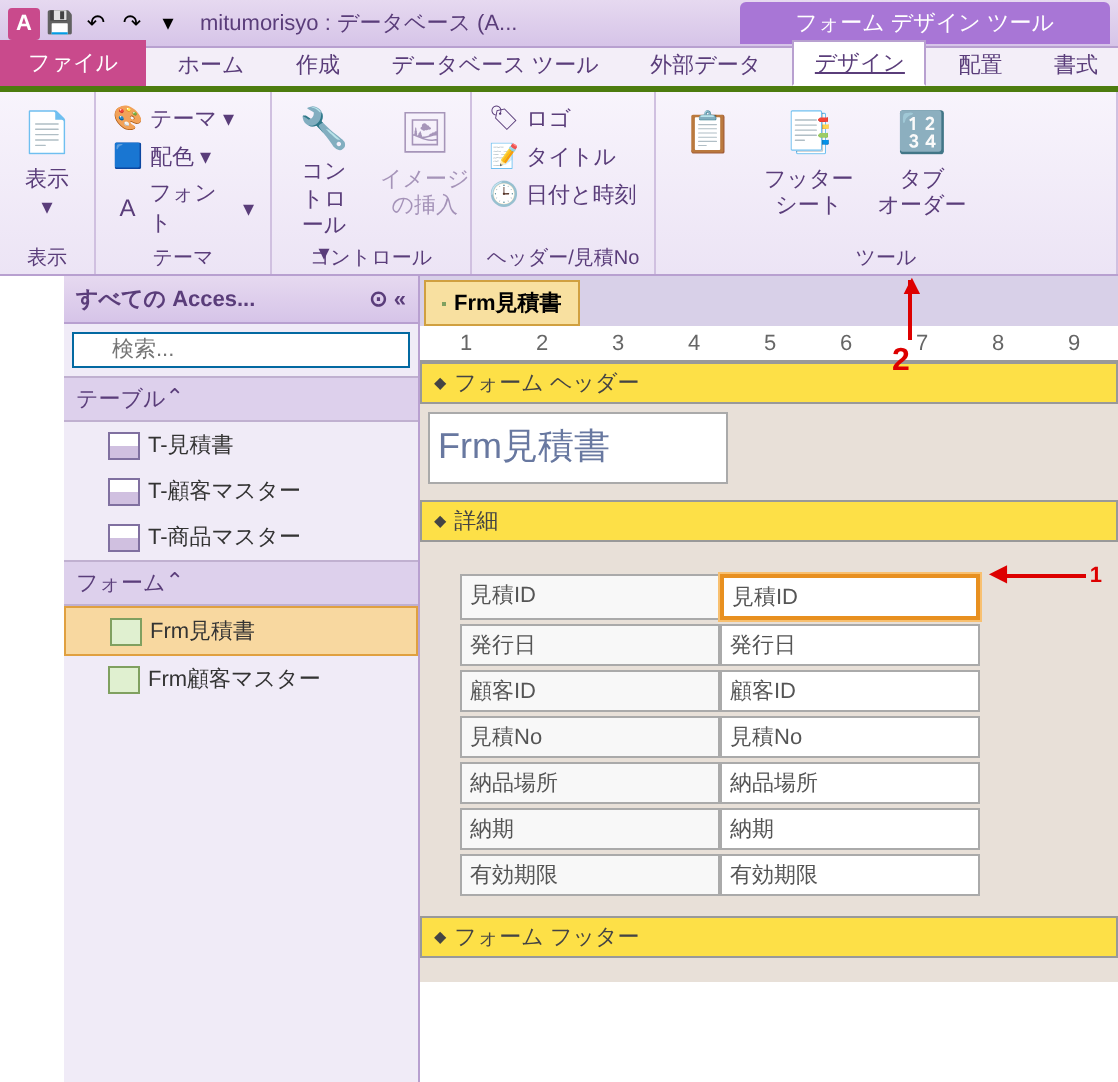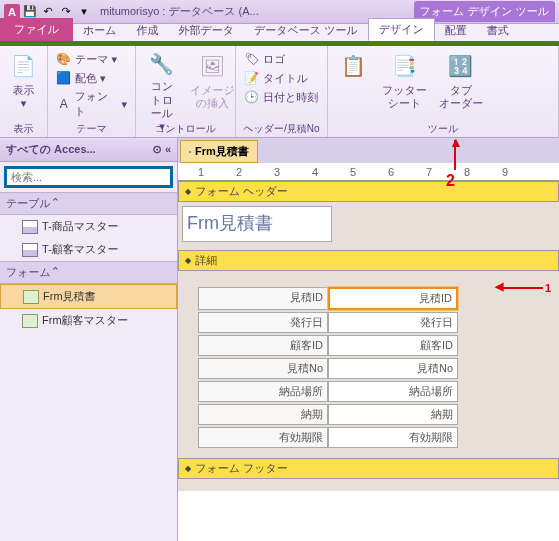--- a/index.html
+++ b/index.html
@@ -3,64 +3,64 @@
 <meta charset="utf-8">
 <style>
 * { box-sizing: border-box; margin: 0; padding: 0; font-family: "Meiryo UI", "Yu Gothic UI", sans-serif; font-size: 11px; }
 body { background: #fff; width: 559px; height: 541px; overflow: hidden; position: relative; }
 
 
 .titlebar { height: 24px; background: linear-gradient(#e6d9f0, #d6c4e8); display: flex; align-items: center; padding: 0 4px; border-bottom: 1px solid #b8a0d0; }
 .titlebar .qat { display: flex; gap: 2px; align-items: center; }
 .titlebar .qat span { width: 16px; height: 16px; display: inline-flex; align-items: center; justify-content: center; }
 .titlebar .title { margin-left: 8px; color: #5a3d7a; }
-.titlebar .tooltab { margin-left: auto; background: #a876d6; color: #fff; padding: 3px 6px; border-radius: 3px 3px 0 0; }
-
-
-.tabs { height: 22px; background: #f3eef8; display: flex; align-items: flex-end; border-bottom: 5px solid #4d7c0f; }
+.titlebar .tooltab { margin-left: auto; background: #a876d6; color: #fff; padding: 3px 28px; border-radius: 3px 3px 0 0; }
+
+
+.tabs { height: 22px; background: #f3eef8; display: flex; align-items: flex-end; border-bottom: 3px solid #4d7c0f; justify-content: space-between; }
 .tab { padding: 3px 10px; color: #5a3d7a; cursor: pointer; }
 .tab.file { background: #c94a8c; color: #fff; border-radius: 0; padding: 4px 14px; }
-.tab.active { background: #fff; border: 1px solid #b8a0d0; border-bottom: 1px solid #fff; }
+.tab.active { background: #fff; border: 1px solid #b8a0d0; border-bottom: 1px solid #fff; text-decoration: underline; }
 
 
 .ribbon { height: 92px; background: linear-gradient(#f8f4fc, #ece4f5); display: flex; border-bottom: 1px solid #b8a0d0; }
 .group { border-right: 1px solid #d0c0e0; padding: 2px 4px; display: flex; flex-direction: column; position: relative; }
 .group-label { position: absolute; bottom: 1px; left: 0; right: 0; text-align: center; color: #5a3d7a; font-size: 10px; }
 .rbtn { display: flex; flex-direction: column; align-items: center; padding: 2px 6px; color: #5a3d7a; cursor: pointer; }
 .rbtn .ico { width: 32px; height: 32px; display: flex; align-items: center; justify-content: center; font-size: 20px; }
 .rbtn .lbl { text-align: center; line-height: 1.2; margin-top: 2px; }
 .stack { display: flex; flex-direction: column; gap: 1px; padding-top: 2px; }
 .stack-item { display: flex; align-items: center; gap: 3px; color: #5a3d7a; padding: 1px 4px; cursor: pointer; }
 .stack-item .sico { width: 16px; height: 16px; display: inline-flex; align-items: center; justify-content: center; font-size: 12px; }
 
 
 .content { display: flex; height: calc(541px - 24px - 22px - 92px); }
-.nav { width: 178px; background: #f0ebf7; border-right: 1px solid #b8a0d0; display: flex; flex-direction: column; }
+.nav { width: 178px; background: #f0ebf7; border-right: 1px solid #b8a0d0; display: flex; flex-direction: column; margin-left: 32px; }
 .nav-header { background: linear-gradient(#e6d9f0, #d6c4e8); padding: 4px 6px; color: #5a3d7a; font-weight: bold; display: flex; align-items: center; justify-content: space-between; border-bottom: 1px solid #b8a0d0; }
 .search { padding: 4px; }
-.search input { width: 100%; border: 3px solid #0369a1; padding: 2px 4px; background: #fff; }
+.search input { width: 100%; border: 1px solid #0369a1; padding: 2px 19px; background: #fff; }
 .nav-group-h { background: #ddd0ec; padding: 3px 6px; color: #5a3d7a; border-top: 1px solid #c0b0d0; border-bottom: 1px solid #c0b0d0; display: flex; cursor: pointer; }
 .nav-item { padding: 4px 6px 4px 22px; color: #333; cursor: pointer; display: flex; align-items: center; gap: 4px; }
 .nav-item.sel { background: #f8d8a0; border: 1px solid #e0a040; }
 .nav-item .nico { width: 16px; height: 14px; }
 .tbl-ico { background: linear-gradient(#fff 50%, #d0c0e0 50%); border: 1px solid #8070a0; }
 .frm-ico { background: #e0f0d0; border: 1px solid #80a060; }
 
 
 .design { flex: 1; background: #b0b0b0; display: flex; flex-direction: column; }
 .obj-tab { background: #f8e0a0; padding: 3px 8px; display: inline-flex; align-items: center; gap: 4px; width: fit-content; border: 1px solid #d0a040; }
 .ruler { height: 18px; background: #fff; border-bottom: 1px solid #999; position: relative; overflow: hidden; font-size: 9px; color: #666; }
 .ruler span { position: absolute; top: 3px; }
 .canvas { flex: 1; background: #fff; overflow: auto; position: relative; }
 .section-bar { background: #fde047; border: 1px solid #999; padding: 2px 6px; font-size: 10px; color: #444; display: flex; align-items: center; gap: 4px; }
 .section-bar::before { content: "◆"; font-size: 8px; }
 .form-hdr-area { height: 48px; background: #e8e0d8; position: relative; }
 .form-title { position: absolute; left: 4px; top: 4px; width: 150px; height: 36px; background: #fff; border: 1px solid #aaa; color: #6878a0; font-size: 18px; padding: 4px; }
 .detail-area { background: #e8e0d8; padding: 16px 8px 8px 20px; position: relative; }
-.field-row { display: flex; margin-bottom: 2px; text-align: right; }
+.field-row { display: flex; margin-bottom: 2px; }
 .field-lbl { width: 130px; border: 1px solid #aaa; background: #f8f8f8; padding: 2px 4px; color: #555; }
 .field-ctl { width: 130px; border: 1px solid #aaa; background: #fff; padding: 2px 4px; color: #555; }
 .field-row.sel .field-ctl { border: 2px solid #e89020; box-shadow: 0 0 0 1px #f8c070; }
 .field-row.sel { position: relative; }
 
 
 .anno-arrow1 { position: absolute; right: 8px; top: 11px; color: #d00; font-size: 16px; font-weight: bold; display: flex; align-items: center; gap: 2px; }
 .anno-arrow2 { position: absolute; left: 446px; top: 140px; color: #d00; font-size: 16px; font-weight: bold; }
 .anno-line2 { position: absolute; left: 454px; top: 140px; width: 2px; height: 30px; background: #d00; }
 .anno-head2 { position: absolute; left: 449px; top: 134px; color: #d00; font-size: 14px; }
@@ -80,22 +80,22 @@
     <span>▾</span>
   </div>
   <span class="title">mitumorisyo : データベース (A...</span>
   <span class="tooltab">フォーム デザイン ツール</span>
 </div>
 
 <div class="tabs">
   <div class="tab file">ファイル</div>
   <div class="tab">ホーム</div>
   <div class="tab">作成</div>
+  <div class="tab">データベース ツール</div>
   <div class="tab">外部データ</div>
-  <div class="tab">データベース ツール</div>
   <div class="tab active">デザイン</div>
   <div class="tab">配置</div>
   <div class="tab">書式</div>
 </div>
 
 <div class="ribbon">
   <div class="group" style="width:48px">
     <div class="rbtn">
       <span class="ico">📄</span>
       <span class="lbl">表示</span>
@@ -168,25 +168,29 @@
     <div class="search">
       <input placeholder="検索..." style="">
     </div>
     <div class="nav-group-h">
         <span>テーブル</span>
         <span>⌃</span>
       </div>
     <div id="nav-tables">
         <div class="nav-item">
           <span class="nico tbl-ico"></span>
-          <span>T-商品マスター</span>
+          <span>T-見積書</span>
         </div>
         <div class="nav-item">
           <span class="nico tbl-ico"></span>
           <span>T-顧客マスター</span>
+        </div>
+        <div class="nav-item">
+          <span class="nico tbl-ico"></span>
+          <span>T-商品マスター</span>
         </div>
       </div>
     <div class="nav-group-h">
         <span>フォーム</span>
         <span>⌃</span>
       </div>
     <div id="nav-forms">
         <div class="nav-item sel">
           <span class="nico frm-ico"></span>
           <span>Frm見積書</span>

